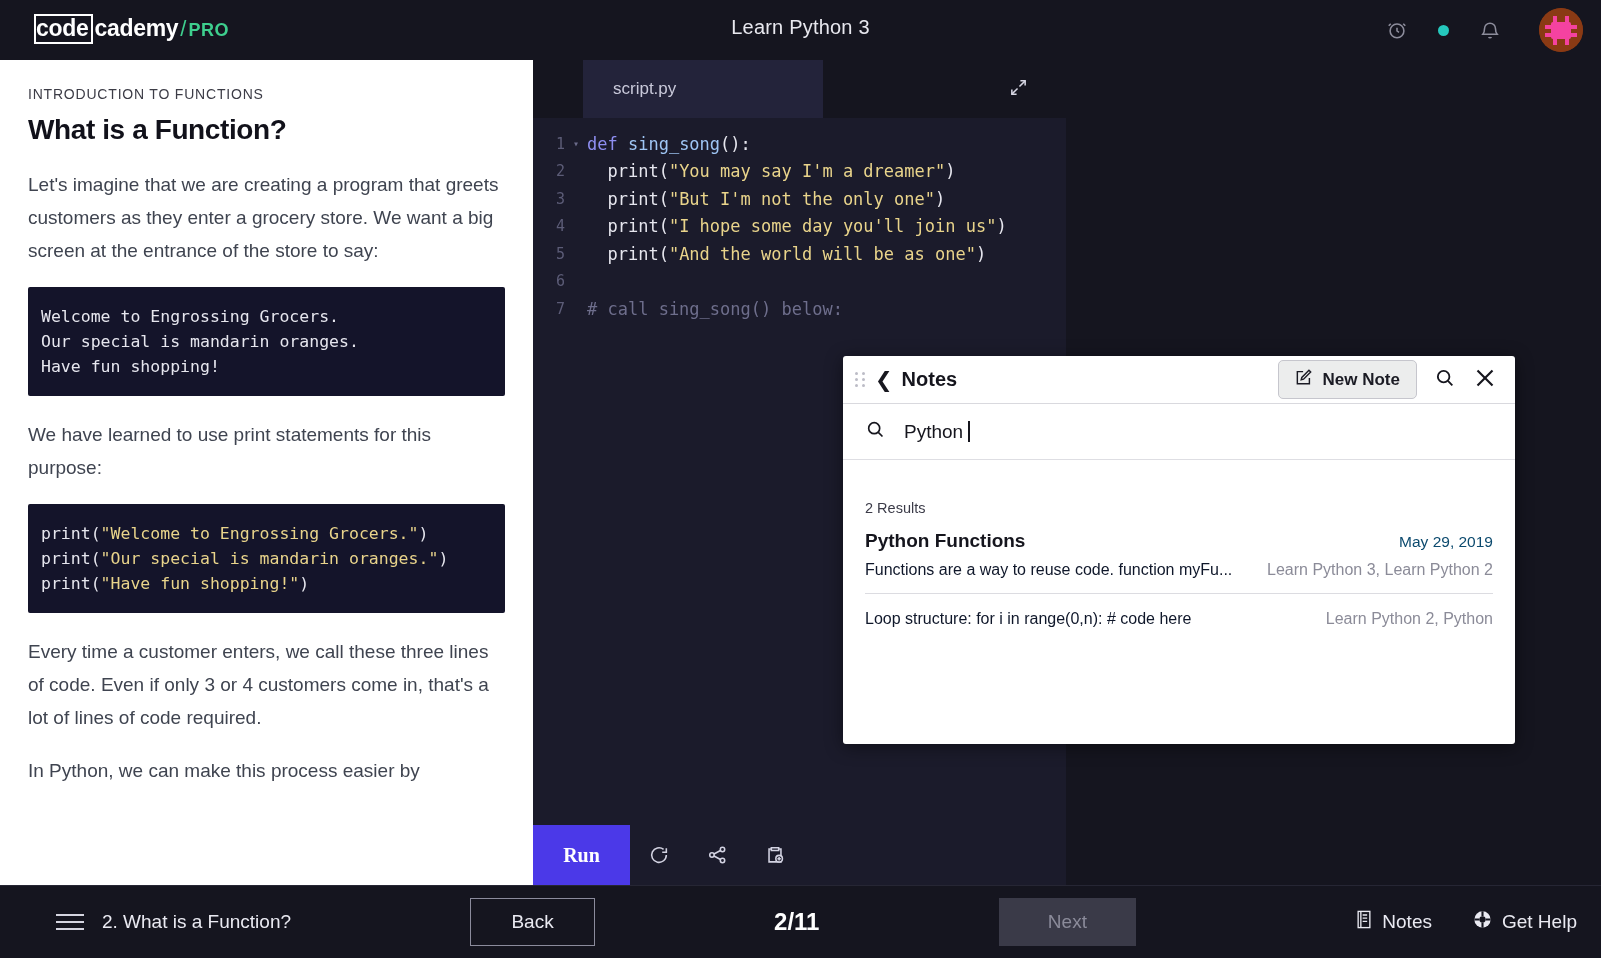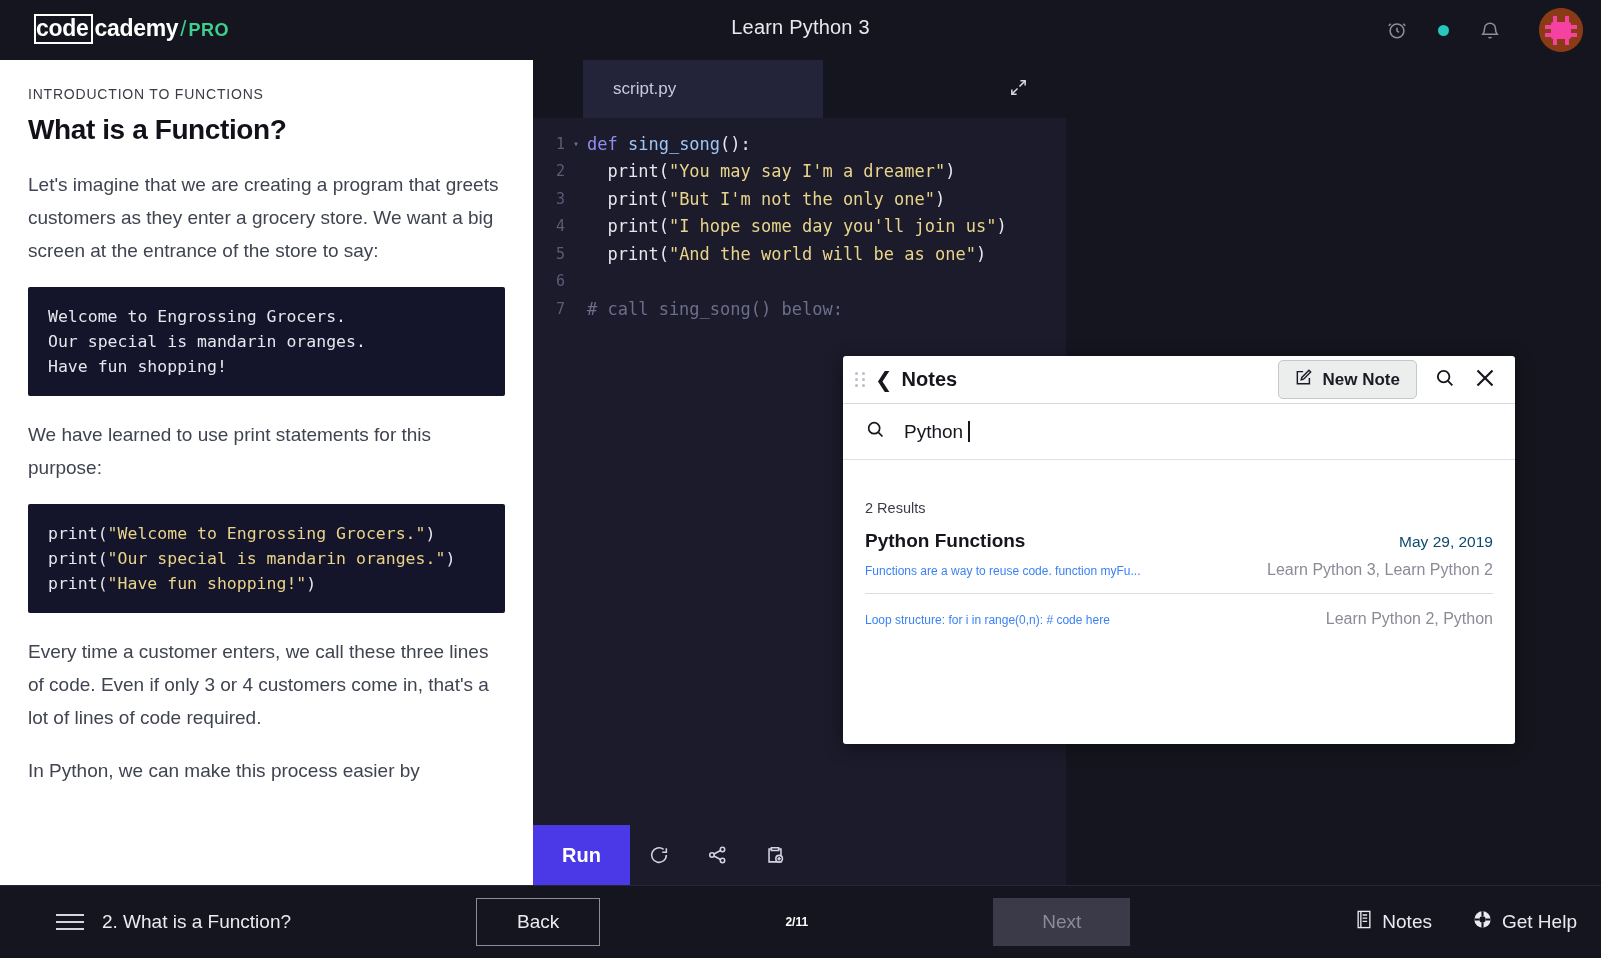--- a/index.html
+++ b/index.html
@@ -51,21 +51,21 @@
   .lesson-head-label { color: #1b1b22; font-size: 18px; font-weight: bold; }
   .lesson-body { padding: 26px 28px 0 28px; }
   .eyebrow {
     color: #3c3c46; font-size: 14px; letter-spacing: 0.8px; font-weight: 500;
     text-transform: uppercase; margin-bottom: 12px;
   }
   .lesson-title { color: #11111a; font-size: 28px; font-weight: bold; letter-spacing: -0.4px; margin-bottom: 22px; }
   .para { color: #3f4450; font-size: 19px; line-height: 33px; margin-bottom: 20px; }
   .codeblock {
     background: #14142a; border-radius: 2px;
-    padding: 17px 20px; margin-bottom: 22px;
+    padding: 17px 13px; margin-bottom: 22px;
     font-family: "DejaVu Sans Mono", monospace; font-size: 16.5px; line-height: 25px;
     white-space: pre; color: #e6e6ee;
   }
   .tok-fn { color: #e6e6ee; }
   .tok-str { color: #e9d48b; }
   .tok-punc { color: #e6e6ee; }
 
   
   .editor { position: absolute; left: 533px; top: 60px; width: 533px; height: 825px; background: #1b1b2b; }
   .editor-tabbar { height: 58px; background: #15151f; position: relative; }
@@ -78,21 +78,21 @@
   .code-area { padding: 12px 0 0 0; font-family: "DejaVu Sans Mono", monospace; font-size: 17px; }
   .code-line { display: flex; height: 27.5px; align-items: center; }
   .ln { width: 40px; text-align: right; color: #5c5c77; font-size: 15px; padding-right: 8px; flex: none; }
   .fold { width: 14px; color: #6b6b8a; font-size: 10px; flex: none; }
   .code-txt { white-space: pre; color: #e6e6ee; }
   .c-kw { color: #8e8ef0; }
   .c-fnname { color: #9fc6f5; }
   .c-str { color: #e9d48b; }
   .c-com { color: #6e6e8c; }
   .c-plain { color: #e6e6ee; }
-  .run-bar { position: absolute; left: 0; bottom: 0; width: 533px; height: 60px; background: #1b1b2b; display: flex; align-items: center; }
+  .run-bar { position: absolute; left: 0; bottom: 0; width: 533px; height: 60px; background: #1b1b2b; display: flex; align-items: center; font-family: Liberation Serif, serif; }
   .run-btn {
     width: 97px; height: 60px; background: #4b39e8; color: #ffffff;
     font-size: 20px; font-weight: bold; display: flex; align-items: center; justify-content: center;
   }
   .run-tool { width: 58px; height: 60px; display: flex; align-items: center; justify-content: center; color: #d3d3e2; }
 
   
   .right-pane { position: absolute; left: 1066px; top: 60px; width: 535px; height: 825px; background: #15151f; }
 
   
@@ -120,37 +120,37 @@
   .np-search-val { color: #16161e; font-size: 19px; display: flex; align-items: center; }
   .caret { display: inline-block; width: 1.5px; height: 21px; background: #16161e; margin-left: 5px; }
   .np-results { padding: 16px 22px 0 22px; }
   .result-count { color: #3b3b48; font-size: 14.5px; margin-bottom: 14px; margin-top: 24px; }
   .result-row { padding-bottom: 14px; border-bottom: 1px solid #dcdce1; margin-bottom: 16px; }
   .result-row:last-child { border-bottom: none; }
   .rr-top { display: flex; align-items: baseline; }
   .rr-title { color: #15151d; font-size: 19px; font-weight: bold; }
   .rr-date { margin-left: auto; color: #0c4a6e; font-size: 15.5px; }
   .rr-bot { display: flex; align-items: baseline; margin-top: 9px; }
-  .rr-snippet { color: #3b82f6; font-size: 12px; }
+  .rr-snippet { color: #0f172a; font-size: 16px; }
   .rr-tags { margin-left: auto; color: #8b8b98; font-size: 16px; }
 
   
   .footer {
     position: absolute; left: 0; bottom: 0; width: 1601px; height: 73px;
     background: #15151f; display: flex; align-items: center; padding: 0 24px;
     border-top: 1px solid #262634;
   }
   .hamburger { width: 28px; display: flex; flex-direction: column; gap: 5px; margin: 0 18px 0 32px; }
   .hamburger i { display: block; height: 2px; background: #d5d5e0; width: 100%; }
   .footer-lesson { color: #eaeaf2; font-size: 19px; }
   .back-btn {
     margin-left: auto; border: 1px solid #8b8b9c; color: #eaeaf2;
     font-size: 19px; padding: 12px 40px; background: transparent;
   }
-  .page-num { color: #ffffff; font-size: 12px; font-weight: bold; margin: 14px auto; }
+  .page-num { color: #ffffff; font-size: 24px; font-weight: bold; margin: 14px auto; }
   .next-btn {
     background: #3a3a48; color: #8b8b9a; font-size: 19px; padding: 13px 49px; border: none;
   }
   .footer-right { margin-left: auto; display: flex; align-items: center; gap: 40px; padding-left: 40px; }
   .footer-link { display: flex; align-items: center; gap: 9px; color: #eaeaf2; font-size: 19px; }
 </style>
 </head>
 <body>
 
 <div class="app">

